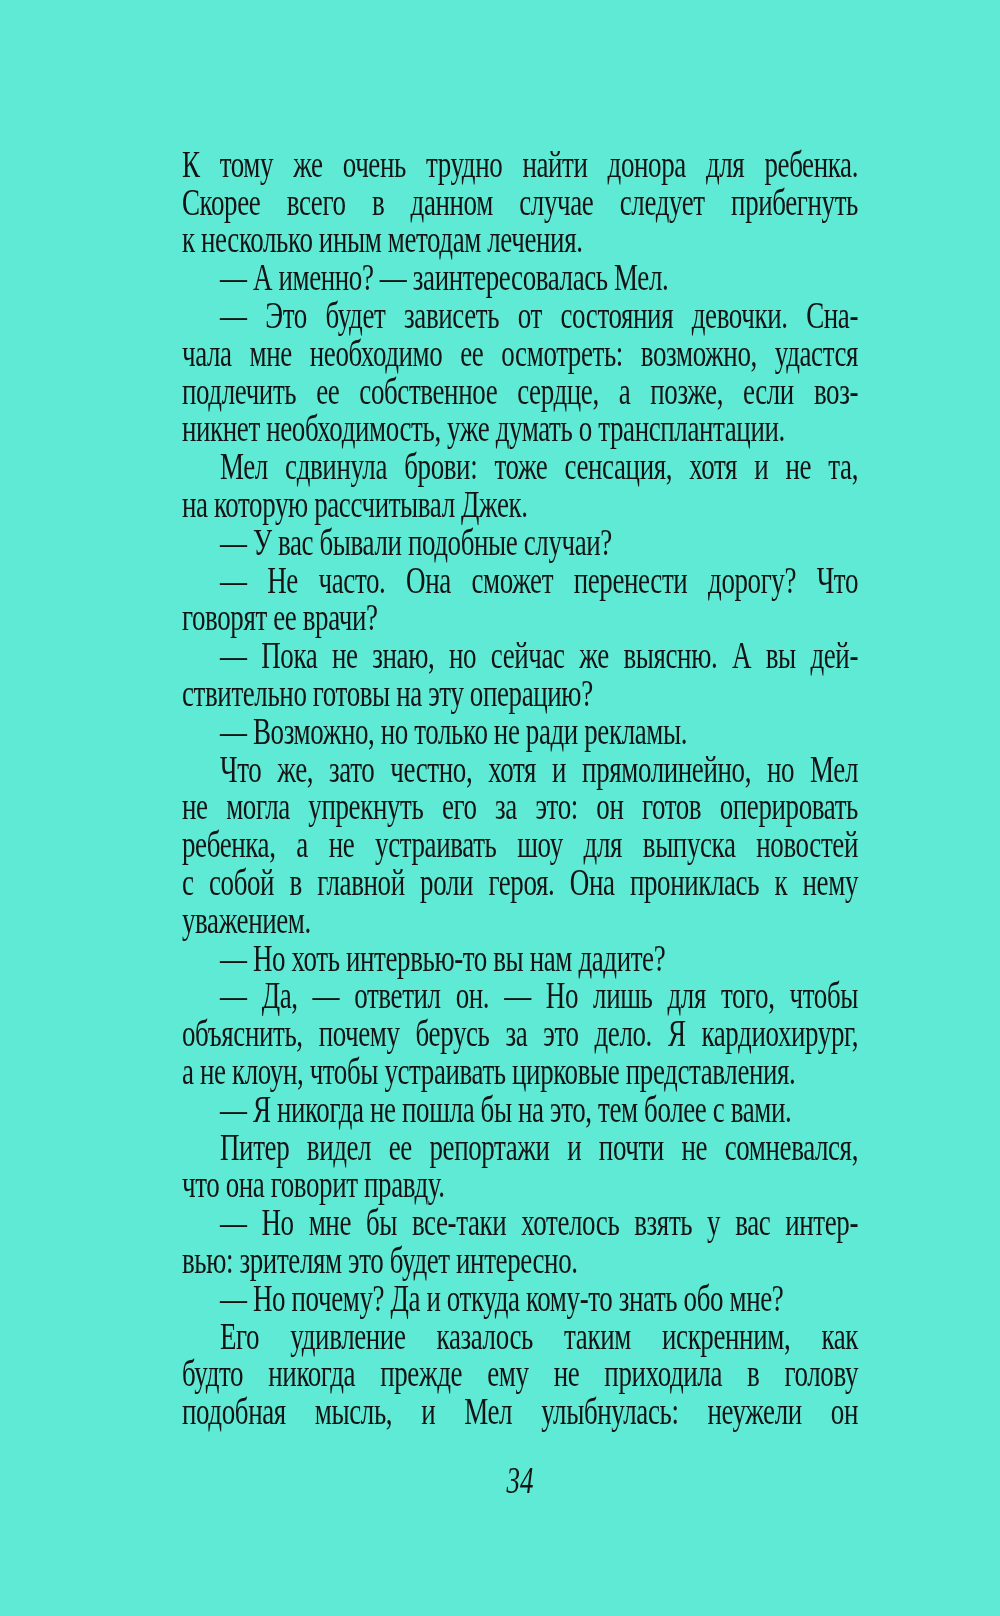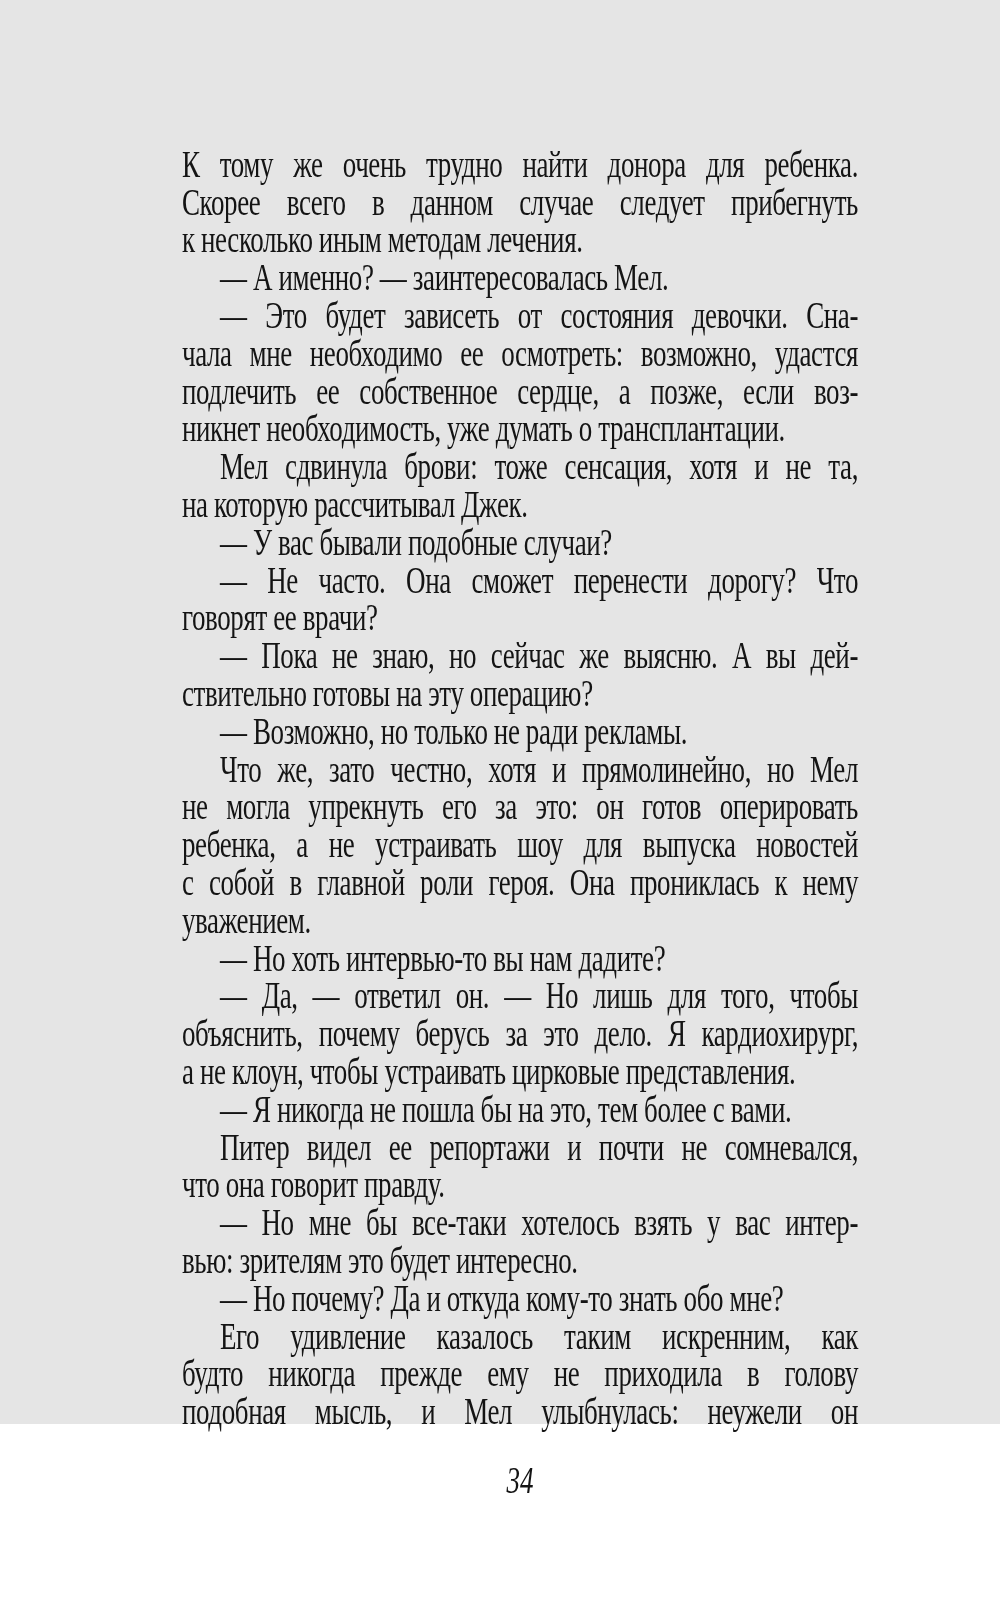--- a/index.html
+++ b/index.html
@@ -6,22 +6,22 @@
   html, body {
     width: 1000px;
     height: 1616px;
     background: #ffffff;
     overflow: hidden;
     font-family: "Liberation Serif", serif;
   }
   .book-page {
     position: relative;
     width: 1000px;
-    height: 1424px;
-    background: #e5e5e5;
+    height: 1616px;
+    background: #5eead4;
   }
   
   .page-inner {
     position: absolute;
     left: 182px;
     top: 146px;
     width: 676px;
     color: #141414;
     transform: scaleY(1.4);
     transform-origin: top left;

